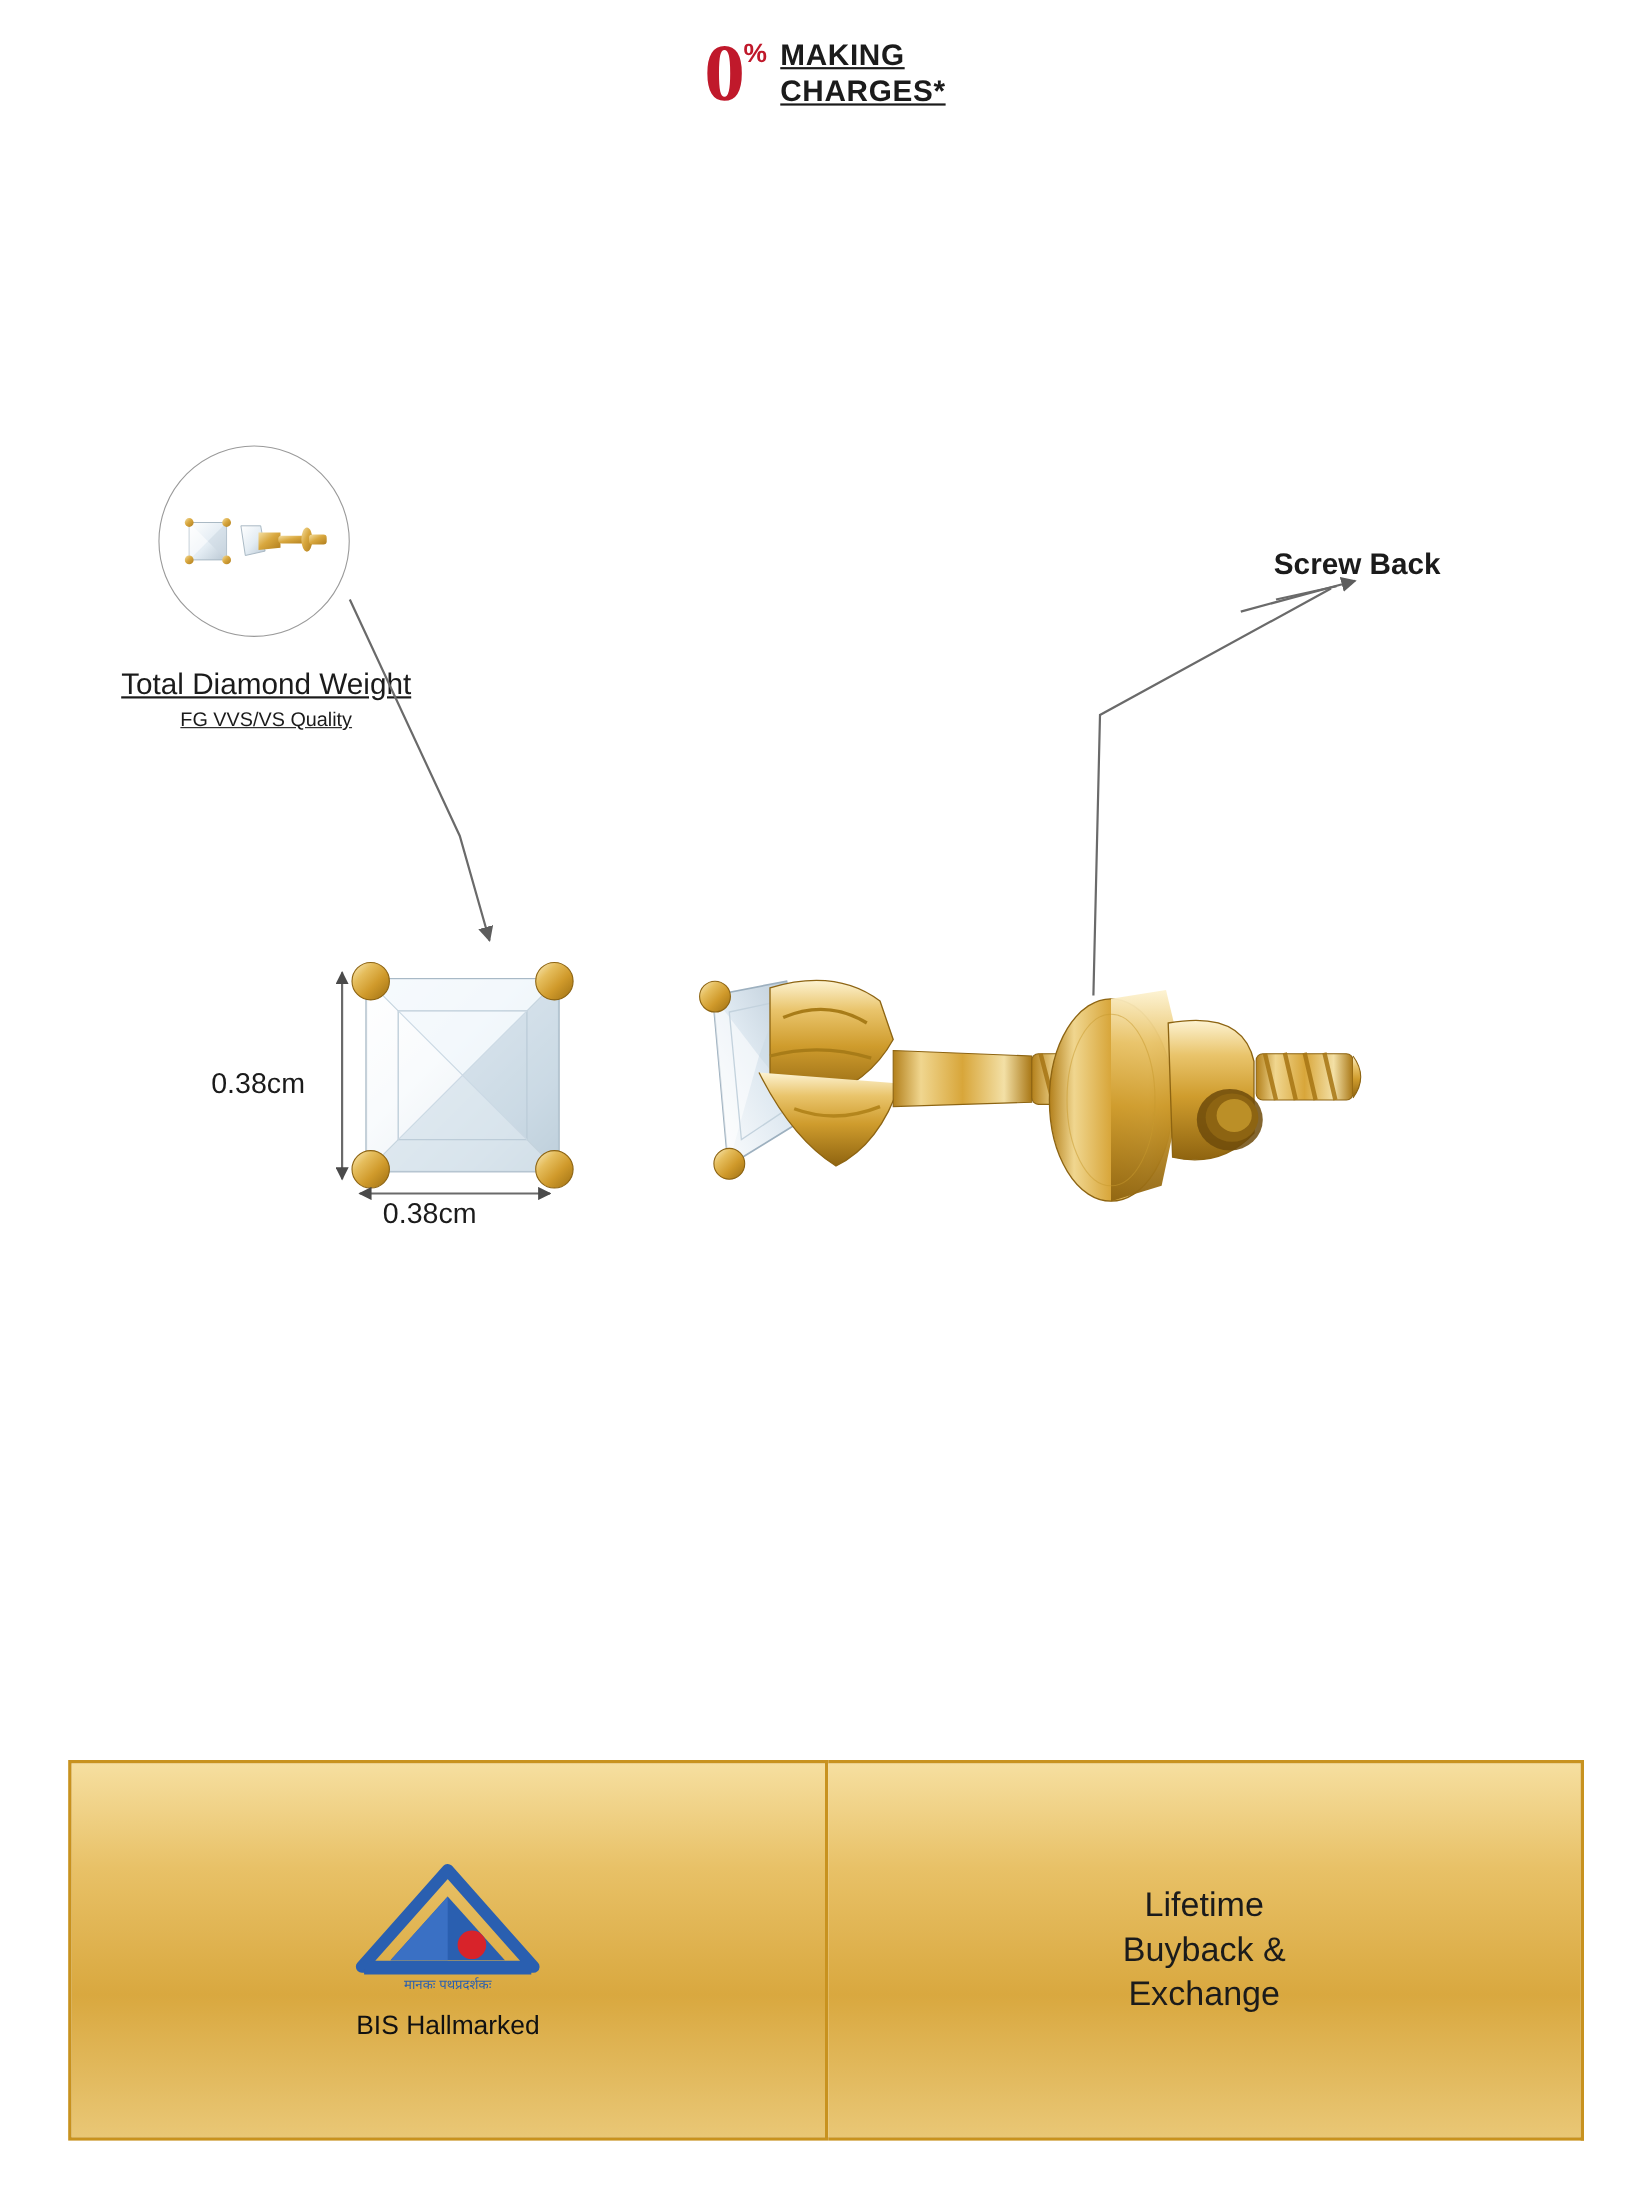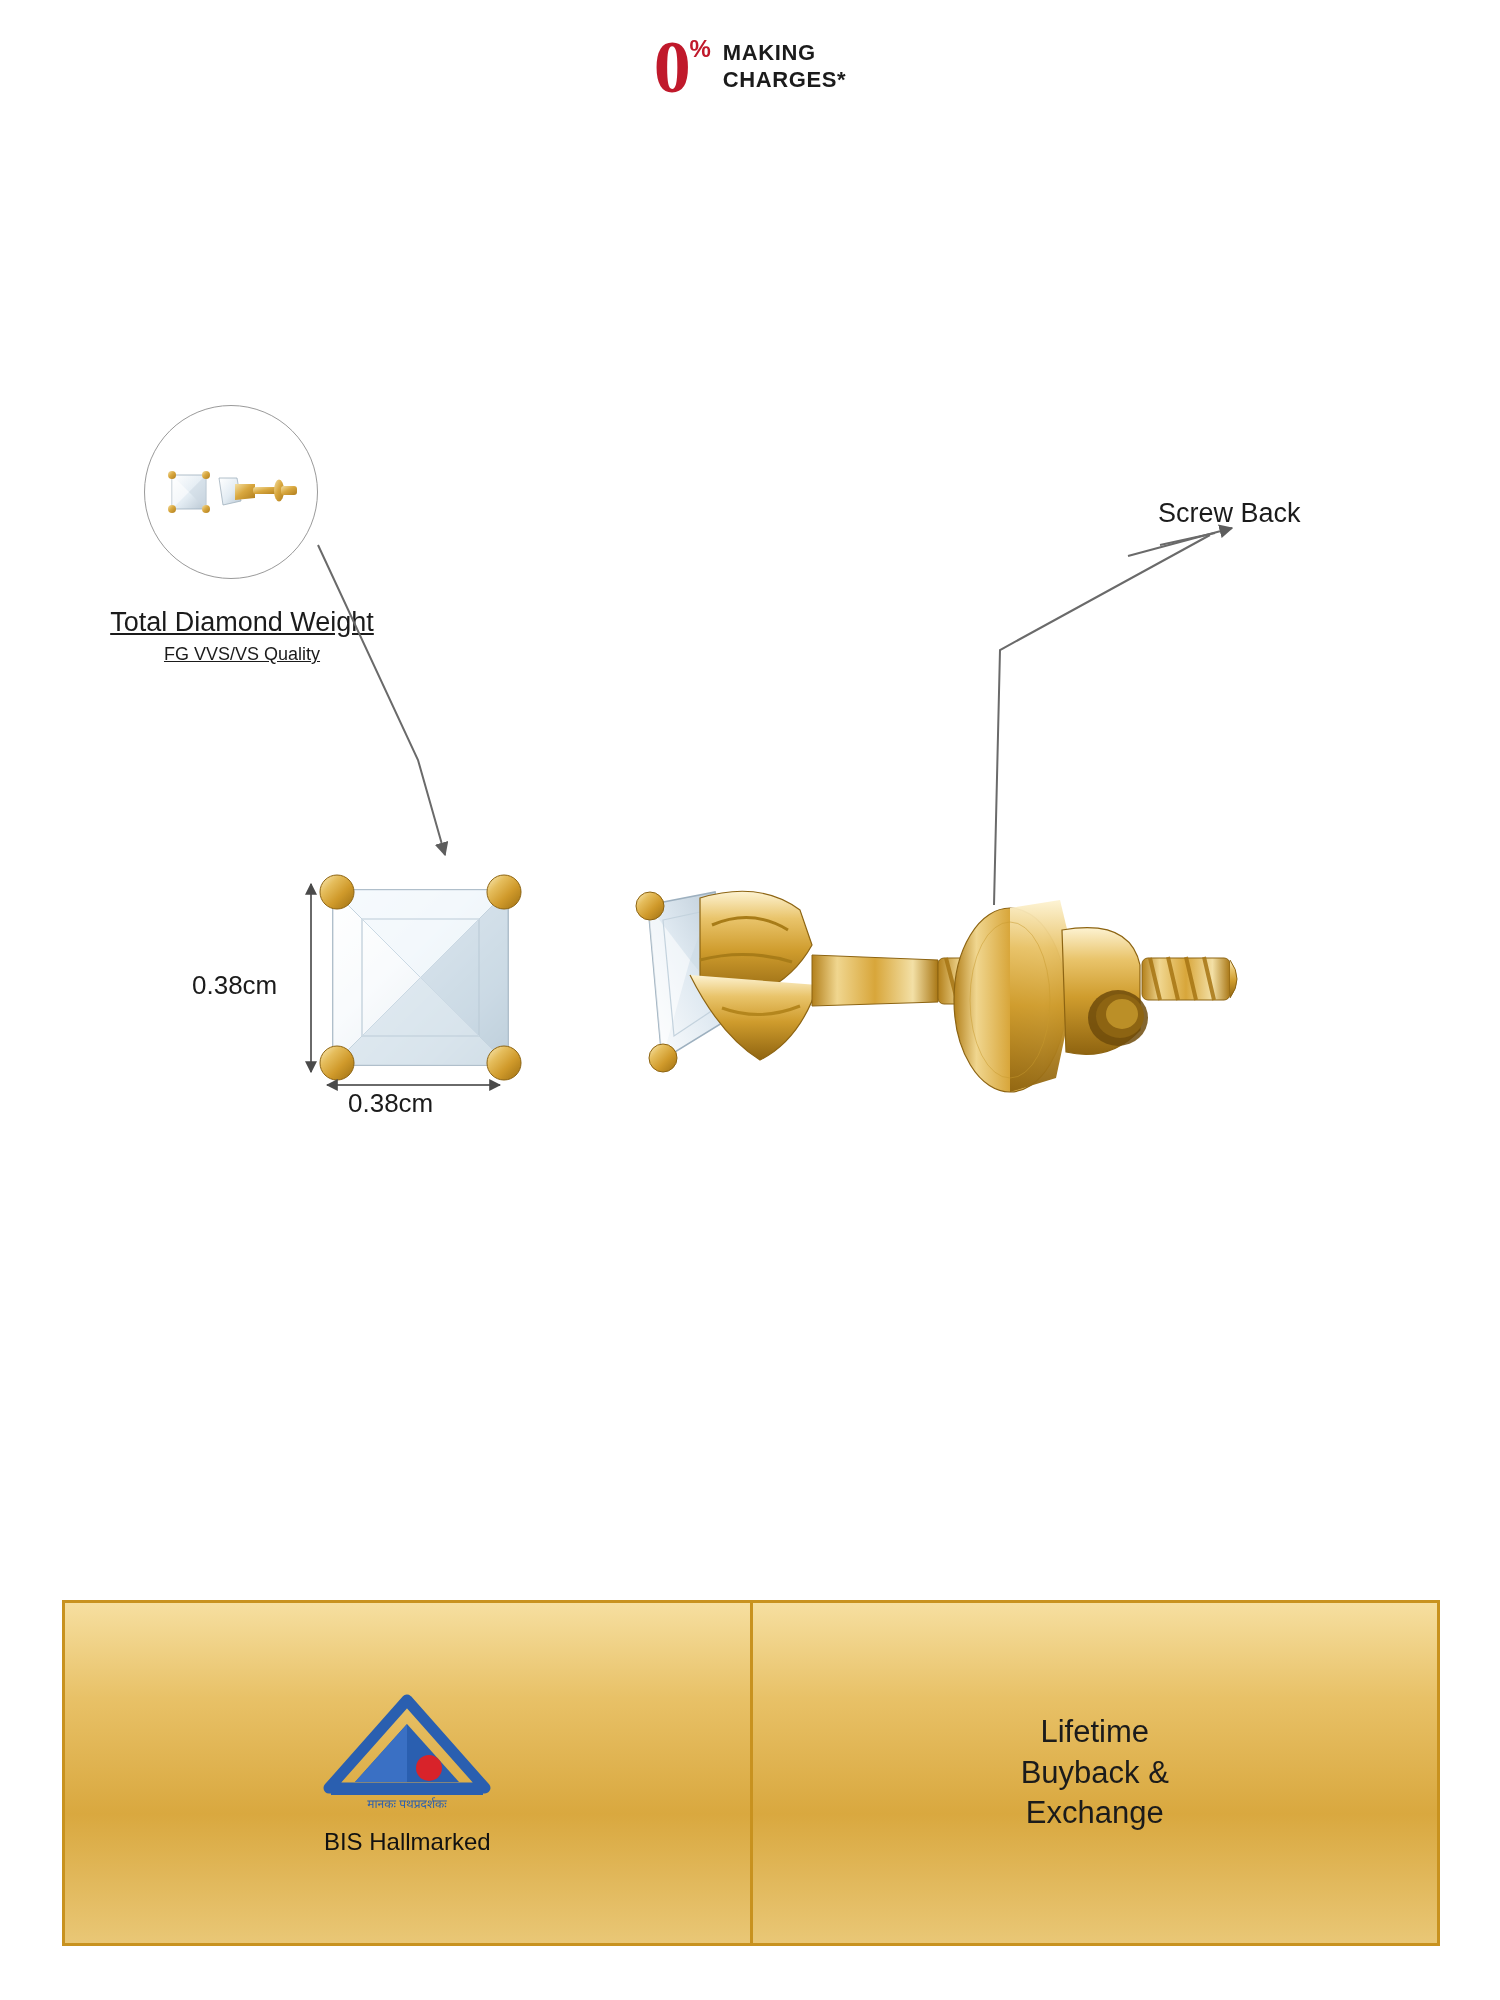--- a/index.html
+++ b/index.html
@@ -45,25 +45,26 @@
     position: absolute;
     top: 6px;
     right: -20px;
     font-family: "Liberation Sans", sans-serif;
     font-size: 24px;
     font-weight: 700;
     color: #c0192b;
   }
   .banner-text {
     margin-left: 28px;
-    font-size: 22px;
+    font-size: 27px;
     font-weight: 700;
     letter-spacing: 0.6px;
     line-height: 1.22;
     color: #1b1b1b;
+    text-decoration: underline;
   }
 
   
   .thumb-circle {
     position: absolute;
     left: 144px;
     top: 405px;
     width: 172px;
     height: 172px;
     border: 1.4px solid #9a9a9a;
@@ -85,20 +86,21 @@
   .dw-line1 { font-size: 27px; }
   .dw-line2 { font-size: 27px; }
   .dw-line3 { font-size: 18px; margin-top: 3px; }
 
   .screwback-label {
     position: absolute;
     left: 1158px;
     top: 498px;
     font-size: 27px;
     white-space: nowrap;
+    font-weight: bold;
   }
 
   .dim-left {
     position: absolute;
     left: 192px;
     top: 970px;
     font-size: 26px;
   }
   .dim-bottom {
     position: absolute;

